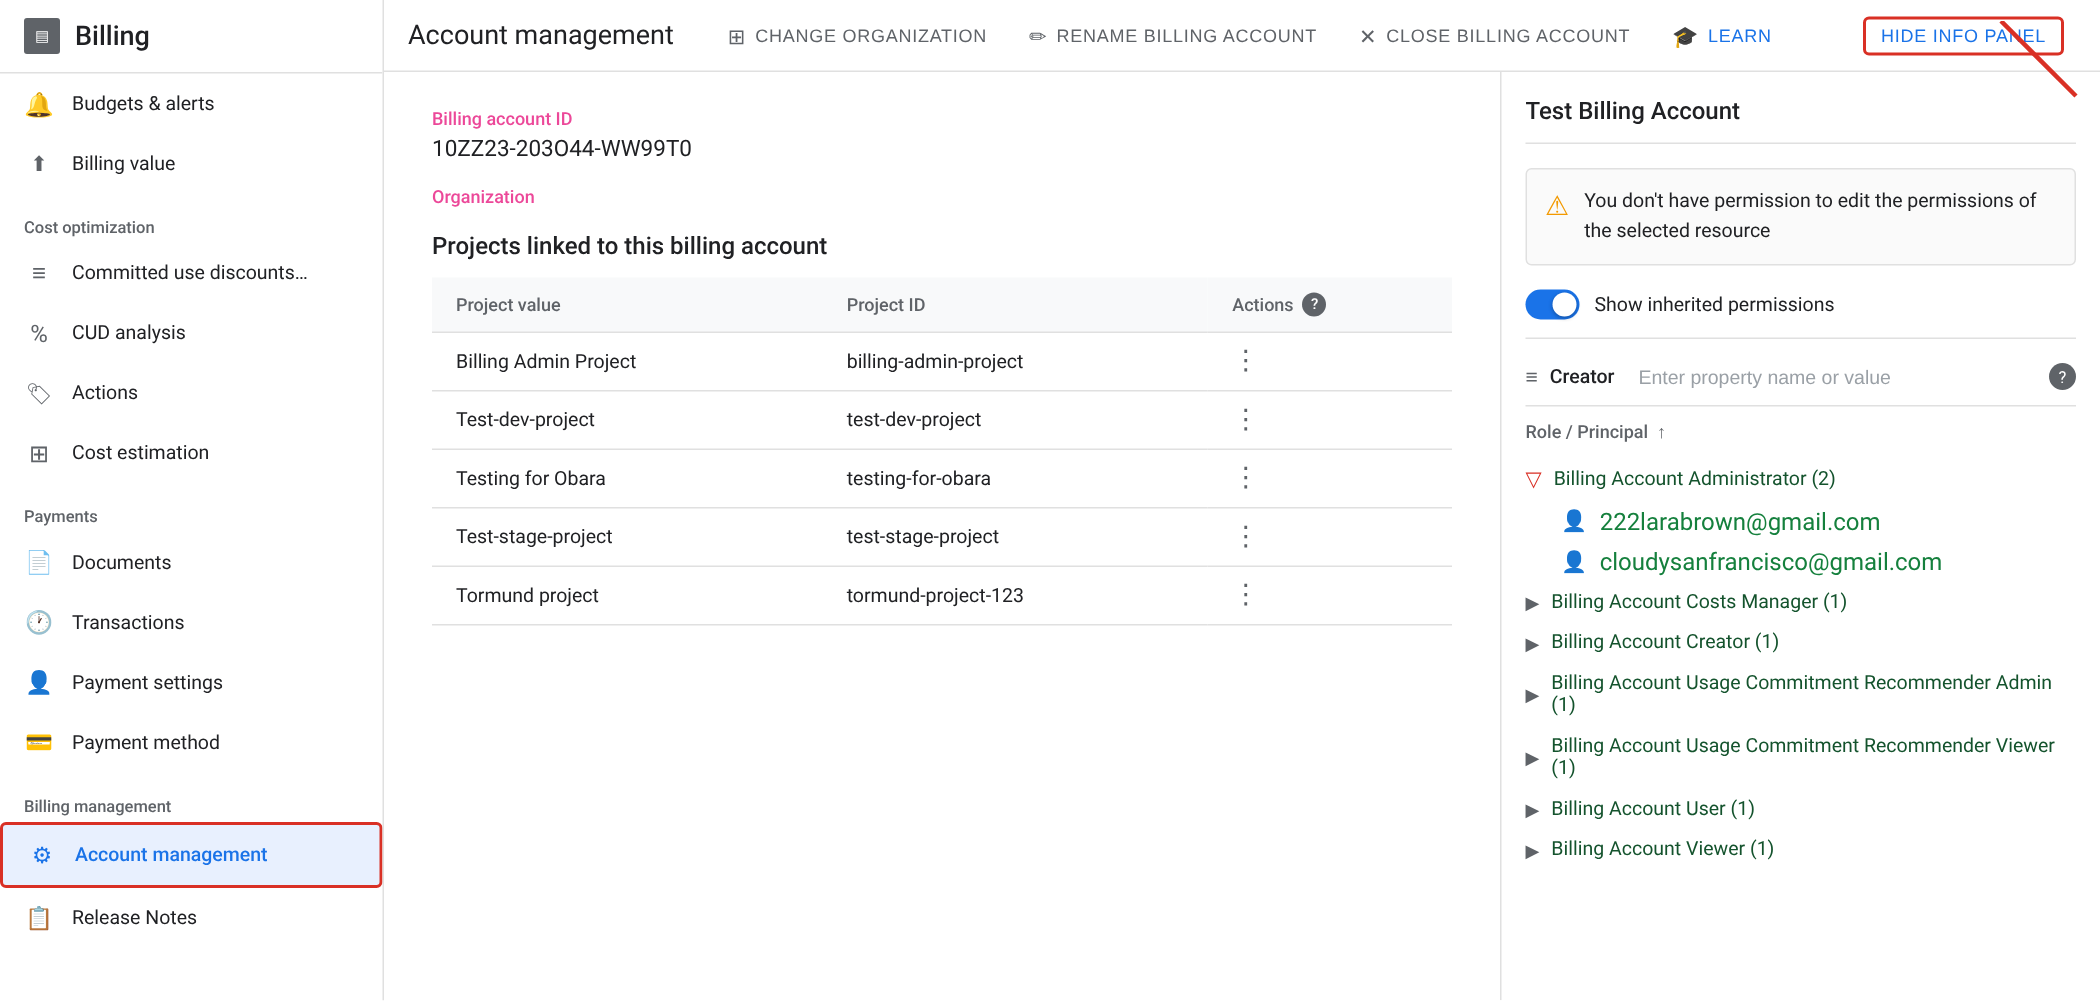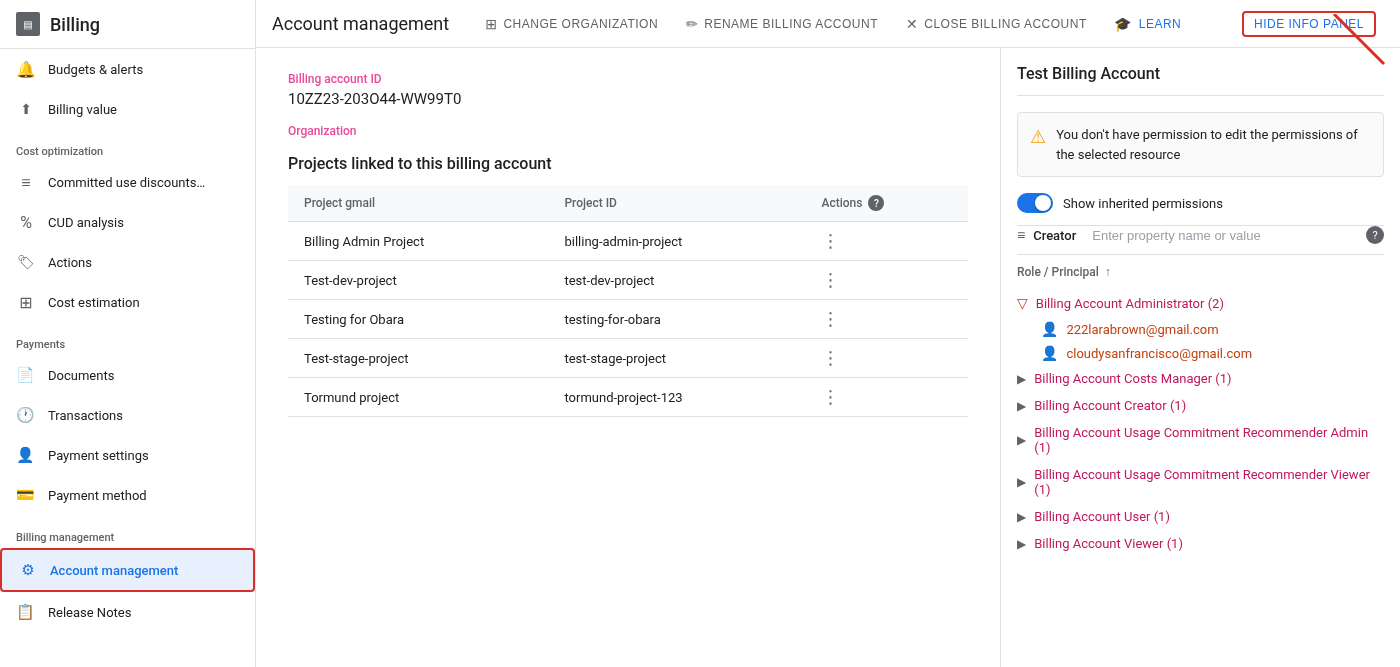--- a/index.html
+++ b/index.html
@@ -45,38 +45,38 @@
     .actions-col { display: flex; align-items: center; gap: 6px; }
     .help-icon { width: 16px; height: 16px; border-radius: 50%; background: #5f6368; color: #fff; font-size: 10px; display: inline-flex; align-items: center; justify-content: center; cursor: pointer; }
     .kebab { font-size: 18px; color: #5f6368; cursor: pointer; line-height: 1; }
 
     
     .info-panel { width: 400px; min-width: 400px; border-left: 1px solid #e0e0e0; display: flex; flex-direction: column; overflow-y: auto; padding: 16px; }
     .info-panel-title { font-size: 16px; font-weight: 500; color: #202124; margin-bottom: 16px; padding-bottom: 12px; border-bottom: 1px solid #e0e0e0; }
     .warning-box { background: #fafafa; border: 1px solid #e0e0e0; border-radius: 4px; padding: 12px; display: flex; align-items: flex-start; gap: 10px; margin-bottom: 16px; }
     .warning-icon { font-size: 18px; color: #f29900; flex-shrink: 0; margin-top: 1px; }
     .warning-text { font-size: 13px; color: #202124; line-height: 1.5; }
-    .toggle-row { display: flex; align-items: center; gap: 10px; padding-bottom: 12px; border-bottom: 1px solid #e0e0e0; }
+    .toggle-row { display: flex; align-items: center; gap: 10px; margin-bottom: 16px; padding-bottom: 12px; border-bottom: 1px solid #e0e0e0; }
     .toggle { width: 36px; height: 20px; background: #1a73e8; border-radius: 10px; position: relative; cursor: pointer; flex-shrink: 0; }
     .toggle-knob { width: 16px; height: 16px; background: #fff; border-radius: 50%; position: absolute; top: 2px; right: 2px; box-shadow: 0 1px 3px rgba(0,0,0,0.3); }
     .toggle-label { font-size: 13px; color: #202124; }
     .filter-row { display: flex; align-items: center; gap: 8px; margin-bottom: 12px; }
     .filter-icon { font-size: 14px; color: #5f6368; }
     .filter-input { flex: 1; border: none; outline: none; font-size: 13px; color: #202124; background: transparent; }
     .filter-input::placeholder { color: #9aa0a6; }
     .filter-help { width: 18px; height: 18px; border-radius: 50%; background: #5f6368; color: #fff; font-size: 11px; display: inline-flex; align-items: center; justify-content: center; cursor: pointer; flex-shrink: 0; }
     .role-header { display: flex; align-items: center; gap: 6px; font-size: 12px; font-weight: 500; color: #5f6368; margin-bottom: 10px; }
     .sort-icon { font-size: 12px; color: #5f6368; cursor: pointer; }
     .role-item { display: flex; align-items: center; gap: 8px; padding: 6px 0; cursor: pointer; }
     .role-item-icon { font-size: 14px; color: #d93025; }
     .role-item-icon-collapsed { font-size: 14px; color: #5f6368; }
-    .role-item-text { font-size: 13px; color: #be185d; }
+    .role-item-text { font-size: 13px; color: #14532d; }
     .member-item { display: flex; align-items: center; gap: 8px; padding: 4px 0 4px 24px; }
     .member-icon { font-size: 14px; color: #5f6368; }
-    .member-text { font-size: 13px; color: #c2410c; }
+    .member-text { font-size: 16px; color: #15803d; }
 
     
     ::-webkit-scrollbar { width: 6px; height: 6px; }
     ::-webkit-scrollbar-track { background: transparent; }
     ::-webkit-scrollbar-thumb { background: #dadce0; border-radius: 3px; }
   </style>
 </head>
 <body>
 
 <nav class="sidebar">
@@ -189,21 +189,21 @@
       </div>
       <div>
         <div class="field-label">Organization</div>
       </div>
       <div class="section-title">Projects linked to this billing account</div>
 
       <table class="projects-table">
         <thead>
           <tr>
             <th>
-              <span>Project gmail</span>
+              <span>Project value</span>
             </th>
             <th>
               <span>Project ID</span>
             </th>
             <th>
               <div class="actions-col">
                 <span>Actions</span>
                 <span class="help-icon">?</span>
               </div>
             </th>

